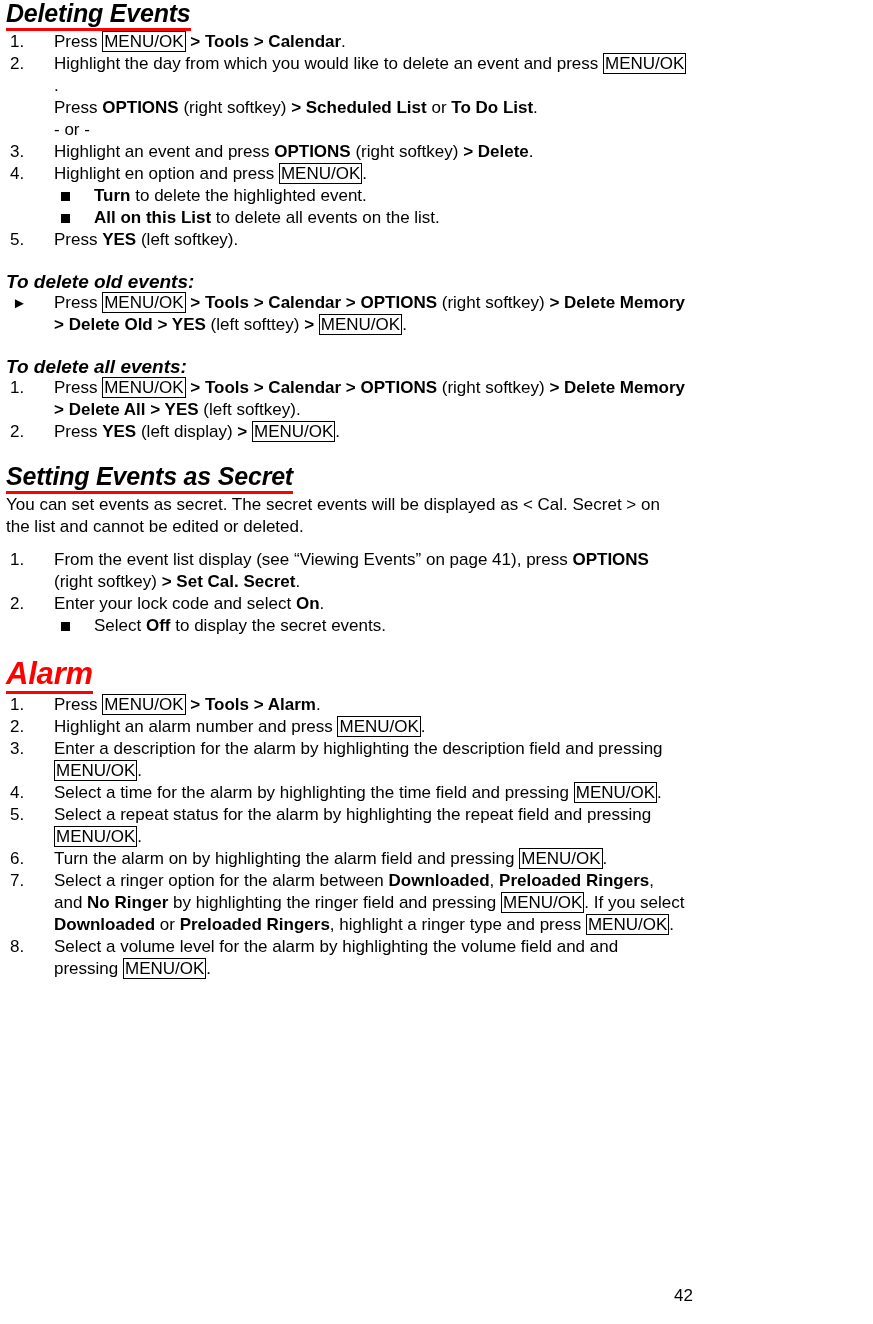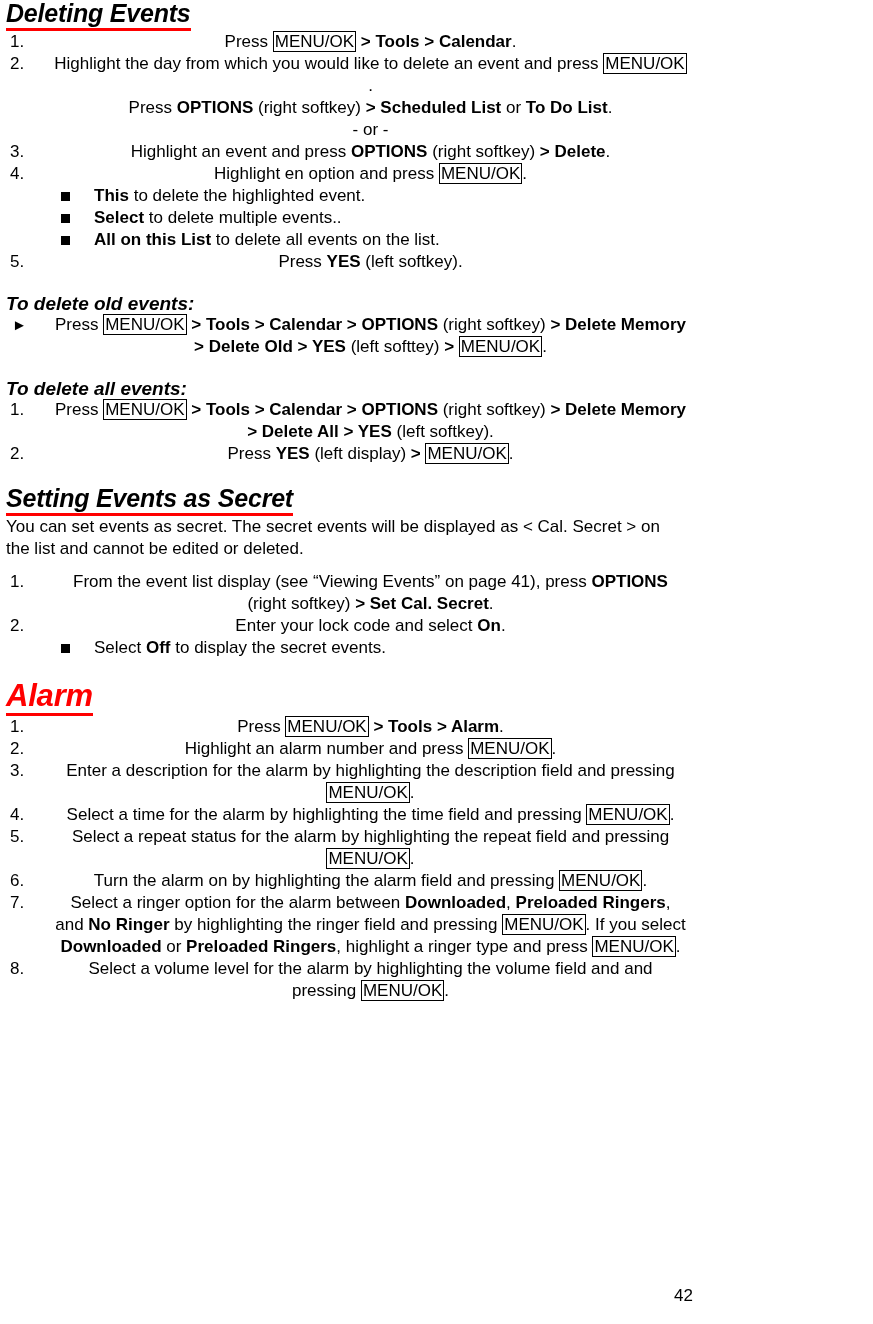--- a/index.html
+++ b/index.html
@@ -70,21 +70,21 @@
     top: 0;
     width: 38px;
     font-size: 17px;
     line-height: 22px;
     text-align: left;
   }
   .li.arrow > .marker {
     font-size: 15px;
     left: 6px;
   }
-  .li .cont { display: block; text-align: center; }
+  .li .cont { display: block; }
 
   
   .sub-li {
     position: relative;
     font-size: 17px;
     line-height: 22px;
     padding-left: 88px;
     margin: 0;
   }
   .sub-li > .sqr {
@@ -160,25 +160,21 @@
 
       <div class="li">
         <span class="marker">4.</span>
         <span class="cont">
           <span>Highlight en option and press </span><span class="key">MENU/OK</span><span>.</span>
         </span>
       </div>
 
       <div class="sub-li">
         <span class="sqr"></span>
-        <span class="b">This</span><span> to delete the highlighted event.</span>
-      </div>
-      <div class="sub-li">
-        <span class="sqr"></span>
-        <span class="b">Select</span><span> to delete multiple events..</span>
+        <span class="b">Turn</span><span> to delete the highlighted event.</span>
       </div>
       <div class="sub-li">
         <span class="sqr"></span>
         <span class="b">All on this List</span><span> to delete all events on the list.</span>
       </div>
 
       <div class="li">
         <span class="marker">5.</span>
         <span class="cont">
           <span>Press </span><span class="b">YES</span><span> (left softkey).</span>

